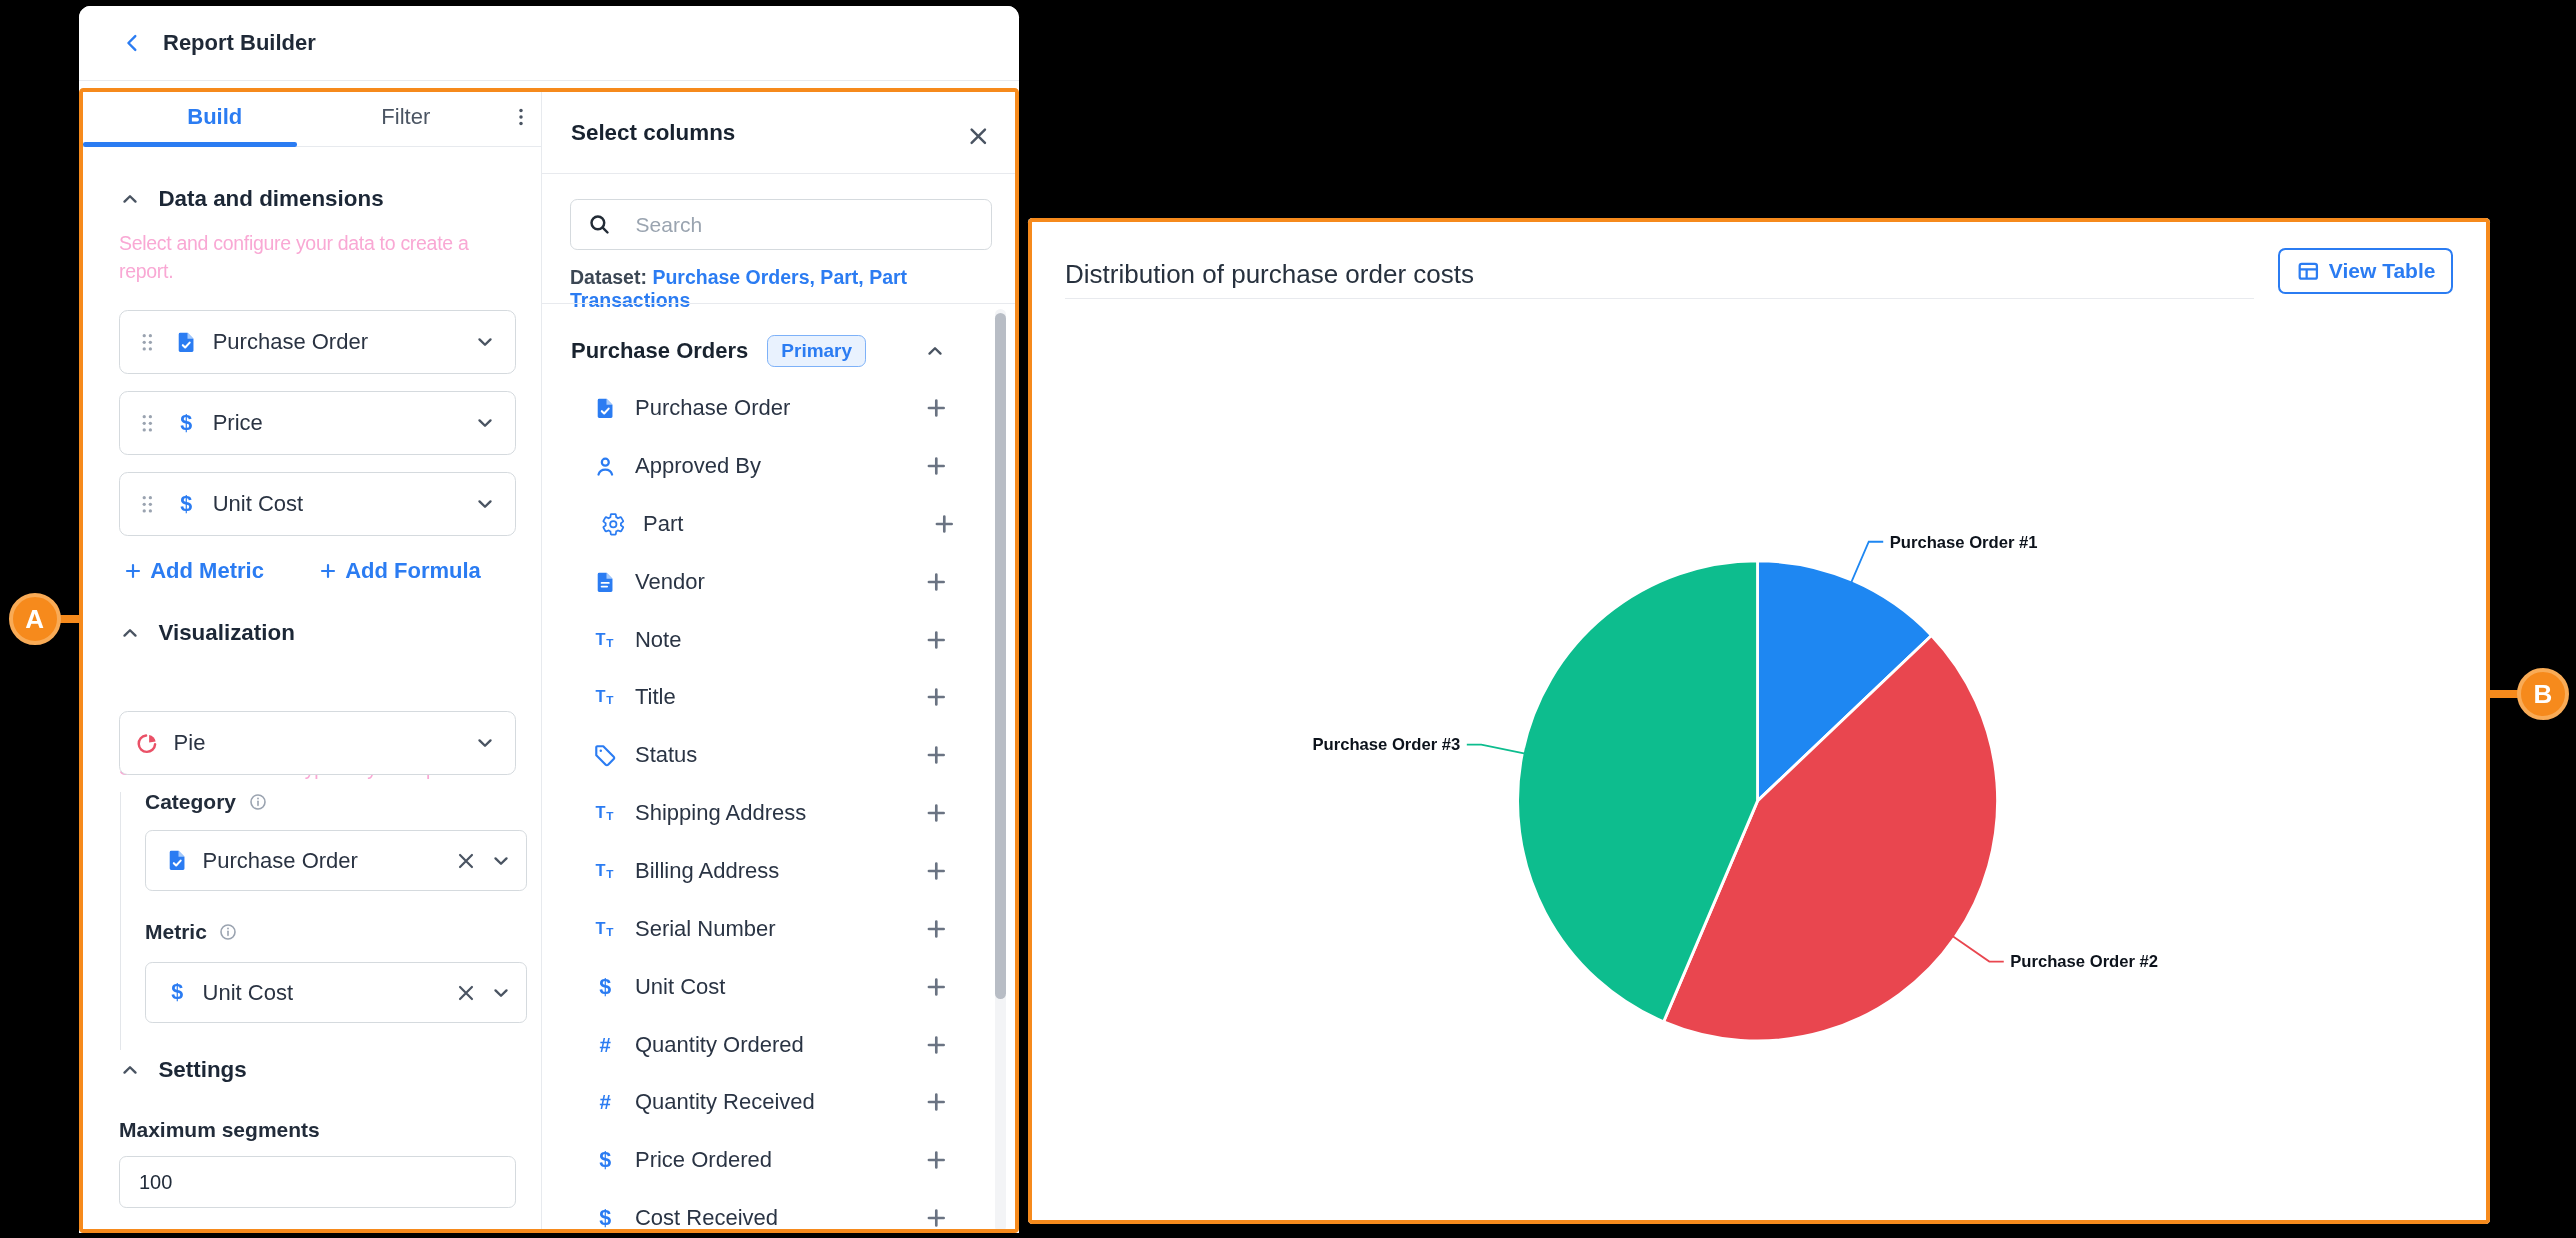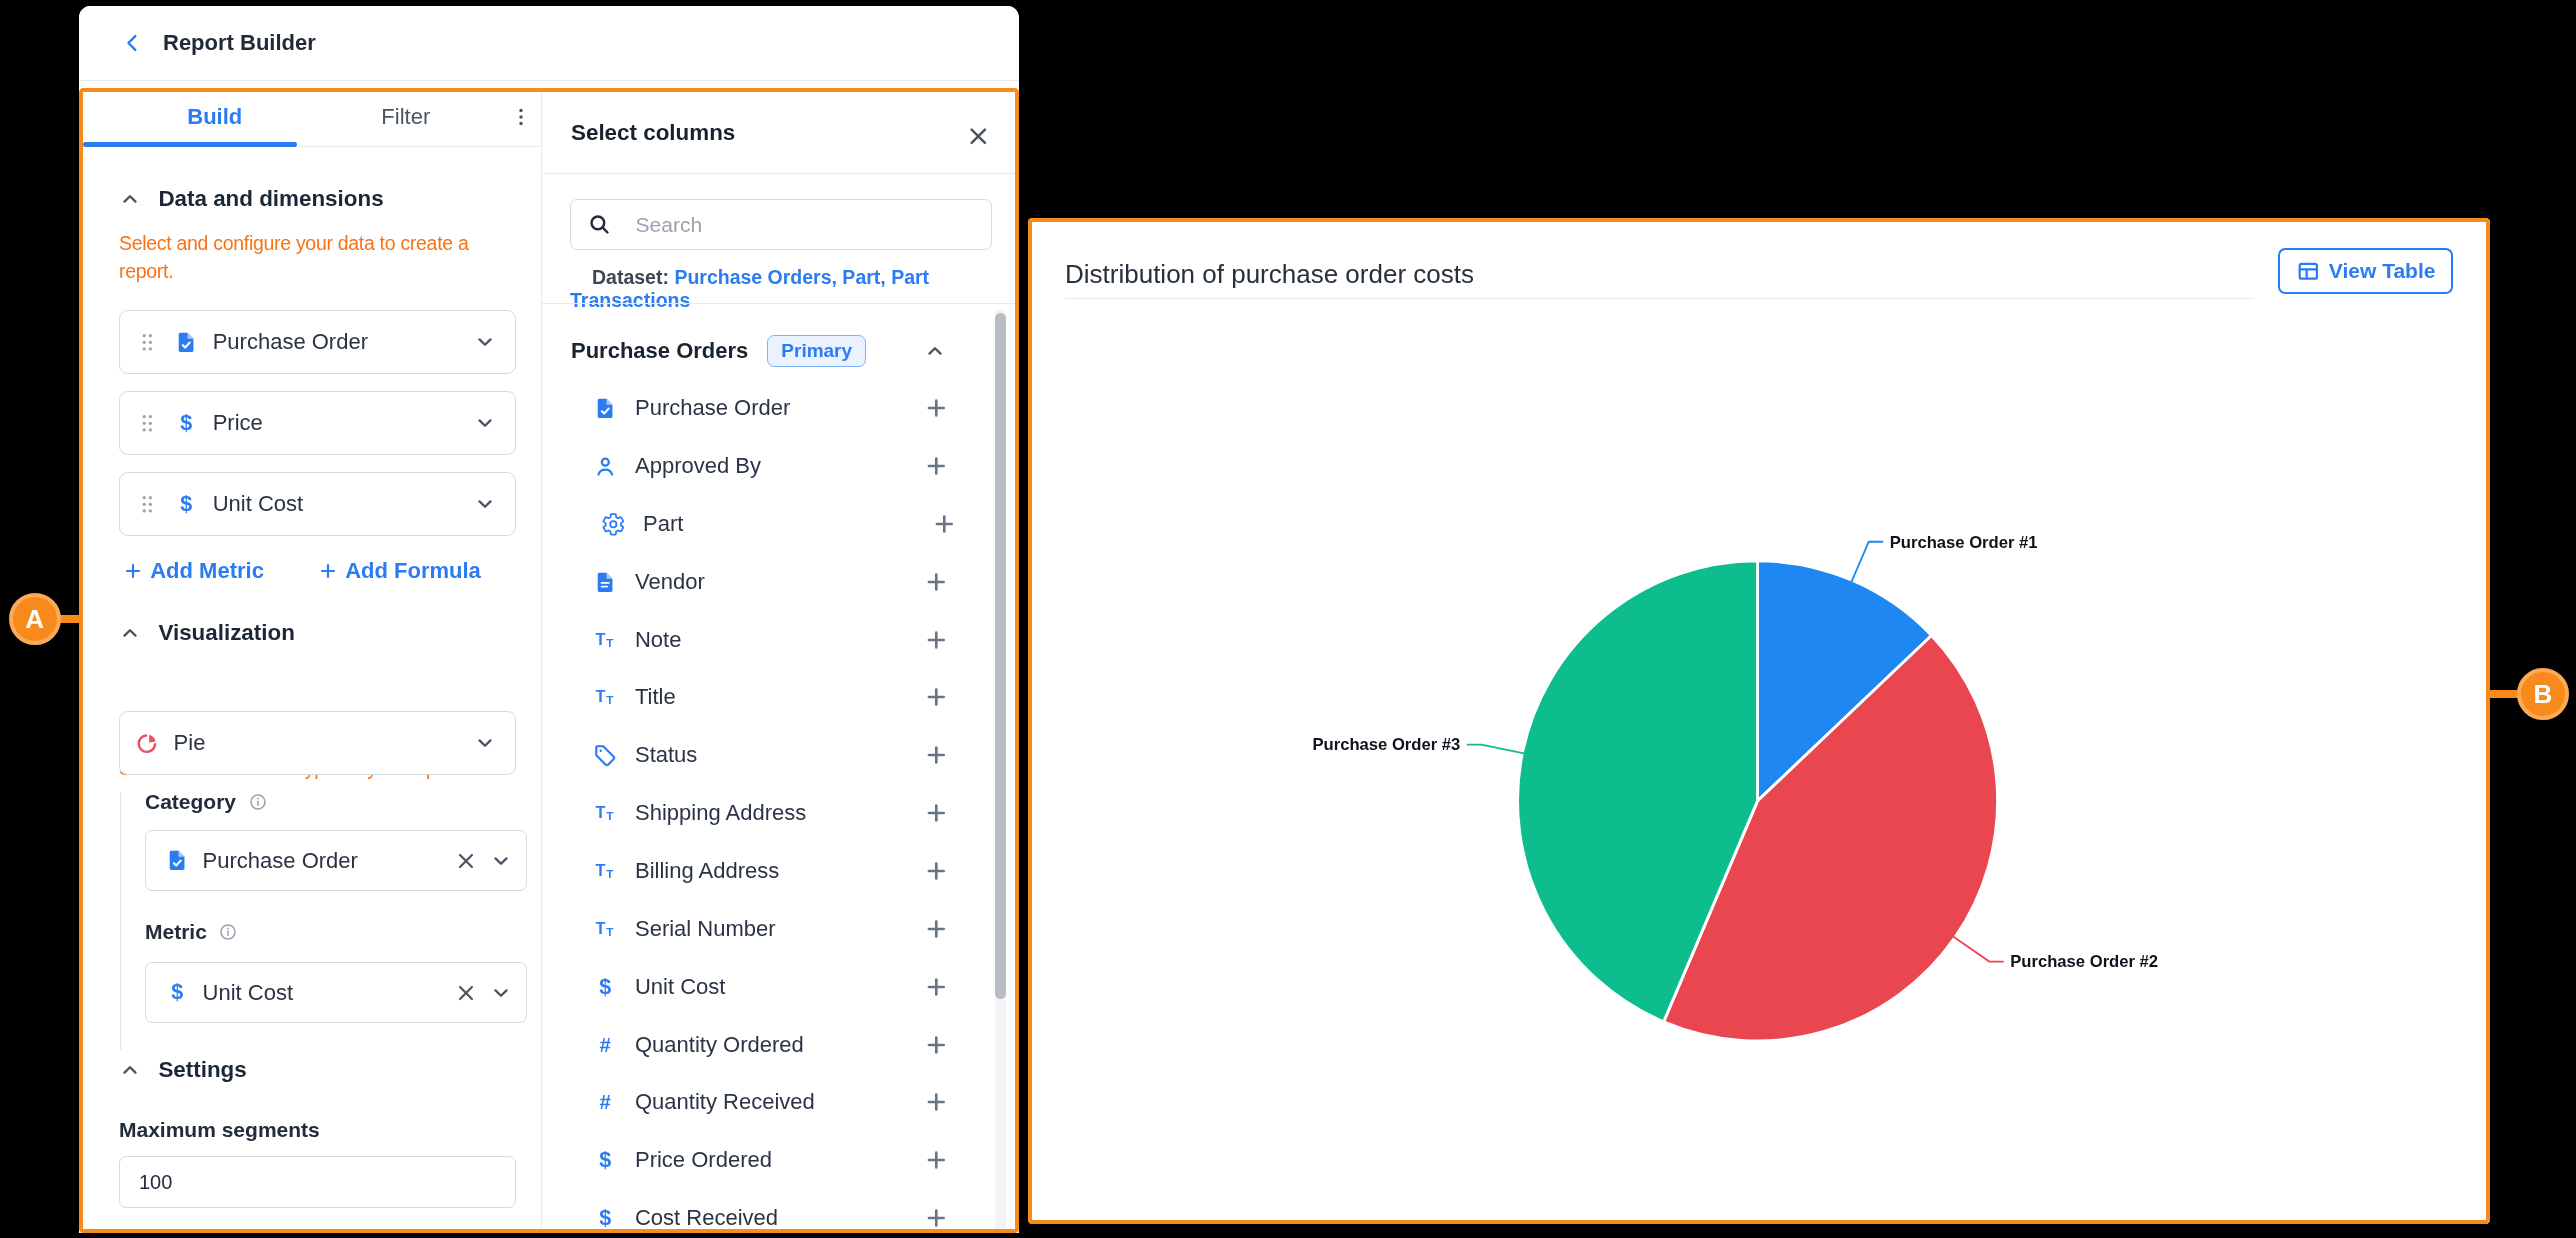--- a/index.html
+++ b/index.html
@@ -25,21 +25,21 @@
 
   
   .tabs{position:absolute;left:4.3px;top:0;width:458px;height:59px;display:flex;align-items:center;border-bottom:1.4px solid #e7eaee;box-sizing:border-box;}
   .tab{flex:1;text-align:center;font-size:22px;color:#4b5563;cursor:pointer;}
   .tab.active{color:#2b7cf2;font-weight:600;padding-left:36px;}
   .tab-underline{position:absolute;left:4.3px;top:54px;width:214px;height:5px;background:#2b7cf2;border-radius:2.2px;}
   .kebab-slot{width:40px;display:flex;justify-content:center;}
 
   .sec-head{position:absolute;display:flex;align-items:center;gap:17.4px;}
   .sec-head h3{margin:0;font-size:22.4px;font-weight:700;color:#1c2736;}
-  .para{position:absolute;font-size:19.5px;letter-spacing:-0.3px;line-height:27.5px;color:#f97316;}
+  .para{position:absolute;font-size:19.5px;letter-spacing:-0.3px;line-height:27.5px;color:#f9a8d4;}
 
   .dcard{position:absolute;width:397px;height:64px;border:1.4px solid #d5dade;border-radius:8.7px;box-sizing:border-box;
          display:flex;align-items:center;gap:14.5px;padding:0 19px 0 14.5px;background:#fff;}
   .dcard .lbl{font-size:22px;color:#2a3342;flex:1;}
   .links{position:absolute;display:flex;align-items:center;}
   .linkbtn{display:flex;align-items:center;gap:7.2px;color:#2b7cf2;font-size:22px;font-weight:700;cursor:pointer;}
 
   .fieldlbl{position:absolute;display:flex;align-items:center;gap:11.6px;font-size:21px;font-weight:700;color:#222c3a;}
   .indent-line{position:absolute;width:1.4px;background:#e3e6ea;}
   .selcard{position:absolute;width:382px;height:61px;border:1.4px solid #d5dade;border-radius:7.2px;box-sizing:border-box;
@@ -49,21 +49,21 @@
             font-family:"Liberation Sans",sans-serif;font-size:20px;color:#222c3a;padding:0 19px;outline:none;background:#fff;}
 
   
   .colsep{position:absolute;left:462px;top:0;width:1.4px;height:1145px;background:#e7eaee;}
   #sc-title{position:absolute;left:492px;top:32px;font-size:22.4px;font-weight:700;color:#18222f;}
   .hdiv{position:absolute;height:1.4px;background:#e8eaee;}
   #searchbox{position:absolute;left:491px;top:111px;width:422px;height:51px;border:1.4px solid #d5dade;border-radius:7.2px;box-sizing:border-box;display:flex;align-items:center;gap:22px;padding:0 16px;background:#fff;}
   #searchbox input{border:none;outline:none;flex:1;font-family:"Liberation Sans",sans-serif;font-size:21px;color:#222c3a;background:transparent;}
   #searchbox input::placeholder{color:#9aa4b0;}
   #datasetrow{position:absolute;left:491px;top:178px;font-size:19.5px;font-weight:600;}
-  #datasetrow .dl{color:#3c4754;margin-left:22px;} #datasetrow .dv{color:#2b7cf2;cursor:pointer;}
+  #datasetrow .dl{color:#3c4754;} #datasetrow .dv{color:#2b7cf2;cursor:pointer;}
 
   #column-list{position:absolute;left:462px;top:216px;width:474px;height:929px;}
   .grouprow{position:absolute;left:0;top:18px;width:100%;height:58px;display:flex;align-items:center;padding-left:30px;box-sizing:border-box;gap:19px;}
   .grouprow .gname{font-size:22px;font-weight:700;color:#19232f;}
   .badge{font-size:19px;font-weight:600;color:#2b7cf2;background:#e9f2fe;border:1.4px solid #7db1f8;border-radius:7.2px;padding:4.3px 13px;}
   .lrow{position:absolute;left:0;width:100%;height:58px;display:flex;align-items:center;gap:17.4px;padding-left:52px;box-sizing:border-box;}
   .lrow .lbl{font-size:22px;color:#2a3444;}
   .rowtool{position:absolute;left:383px;top:50%;transform:translateY(-50%);}
   .scroll-track{position:absolute;left:916px;top:221px;width:11px;height:923px;background:#f3f4f6;border-radius:5.8px;}
   .scroll-thumb{position:absolute;left:916px;top:225px;width:11px;height:686px;background:#b8bdc5;border-radius:5.8px;}

